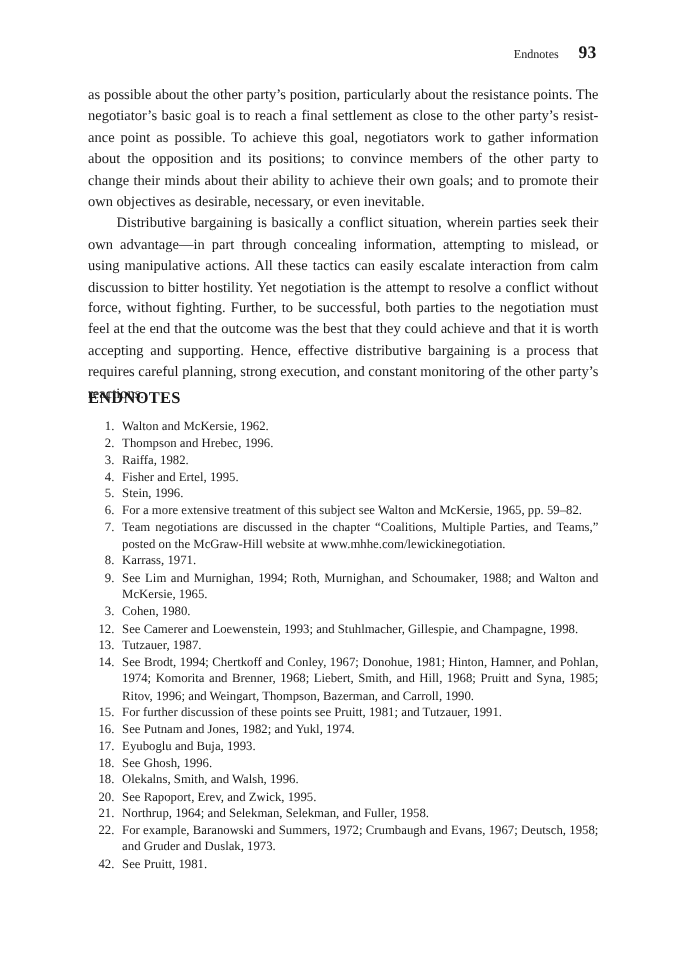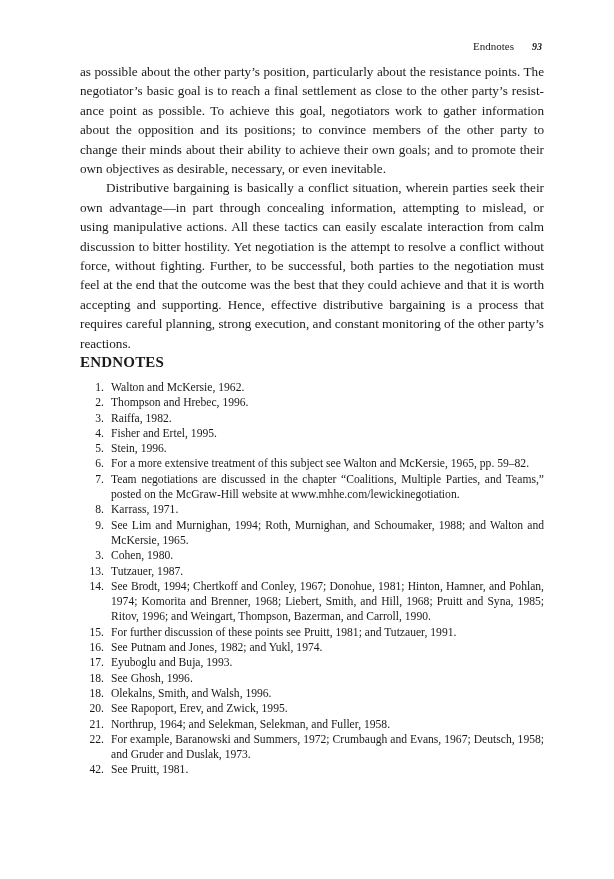--- a/index.html
+++ b/index.html
@@ -5,23 +5,23 @@
     html, body { margin: 0; padding: 0; background: #ffffff; }
     body {
       width: 614px; height: 879px; position: relative; overflow: hidden;
       font-family: "Liberation Serif", "DejaVu Serif", serif;
       color: #1a1a1a;
     }
     .running-head {
       position: absolute; top: 40px; right: 72px;
       font-size: 11px; display: flex; gap: 18px; align-items: baseline;
     }
-    .running-head .pg { font-weight: bold; font-size: 10px; font-style: italic; }
+    .running-head .pg { font-weight: bold; font-size: 16px; }
     .body-text {
-      position: absolute; left: 80px; top: 62px; width: 464px;
+      position: absolute; left: 80px; top: 76px; width: 464px;
       font-size: 13.2px; line-height: 19.4px; text-align: justify;
     }
     .body-text p { margin: 0; }
     .body-text p.indent { text-indent: 26px; }
     .endnotes-heading {
       position: absolute; left: 80px; top: 354px;
       font-size: 15px; font-weight: bold; margin: 0; letter-spacing: 0.2px;
     }
     .notes {
       position: absolute; left: 80px; top: 380px; width: 464px;
@@ -82,20 +82,24 @@
     </li>
   <li>
       <span class="num">9.</span>
       <span class="txt">See Lim and Murnighan, 1994; Roth, Murnighan, and Schoumaker, 1988; and Walton and McKersie, 1965.</span>
     </li>
   <li>
       <span class="num">3.</span>
       <span class="txt">Cohen, 1980.</span>
     </li>
   <li>
+      <span class="num">12.</span>
+      <span class="txt">See Camerer and Loewenstein, 1993; and Stuhlmacher, Gillespie, and Champagne, 1998.</span>
+    </li>
+  <li>
       <span class="num">13.</span>
       <span class="txt">Tutzauer, 1987.</span>
     </li>
   <li>
       <span class="num">14.</span>
       <span class="txt">See Brodt, 1994; Chertkoff and Conley, 1967; Donohue, 1981; Hinton, Hamner, and Pohlan, 1974; Komorita and Brenner, 1968; Liebert, Smith, and Hill, 1968; Pruitt and Syna, 1985; Ritov, 1996; and Weingart, Thompson, Bazerman, and Carroll, 1990.</span>
     </li>
   <li>
       <span class="num">15.</span>
       <span class="txt">For further discussion of these points see Pruitt, 1981; and Tutzauer, 1991.</span>

